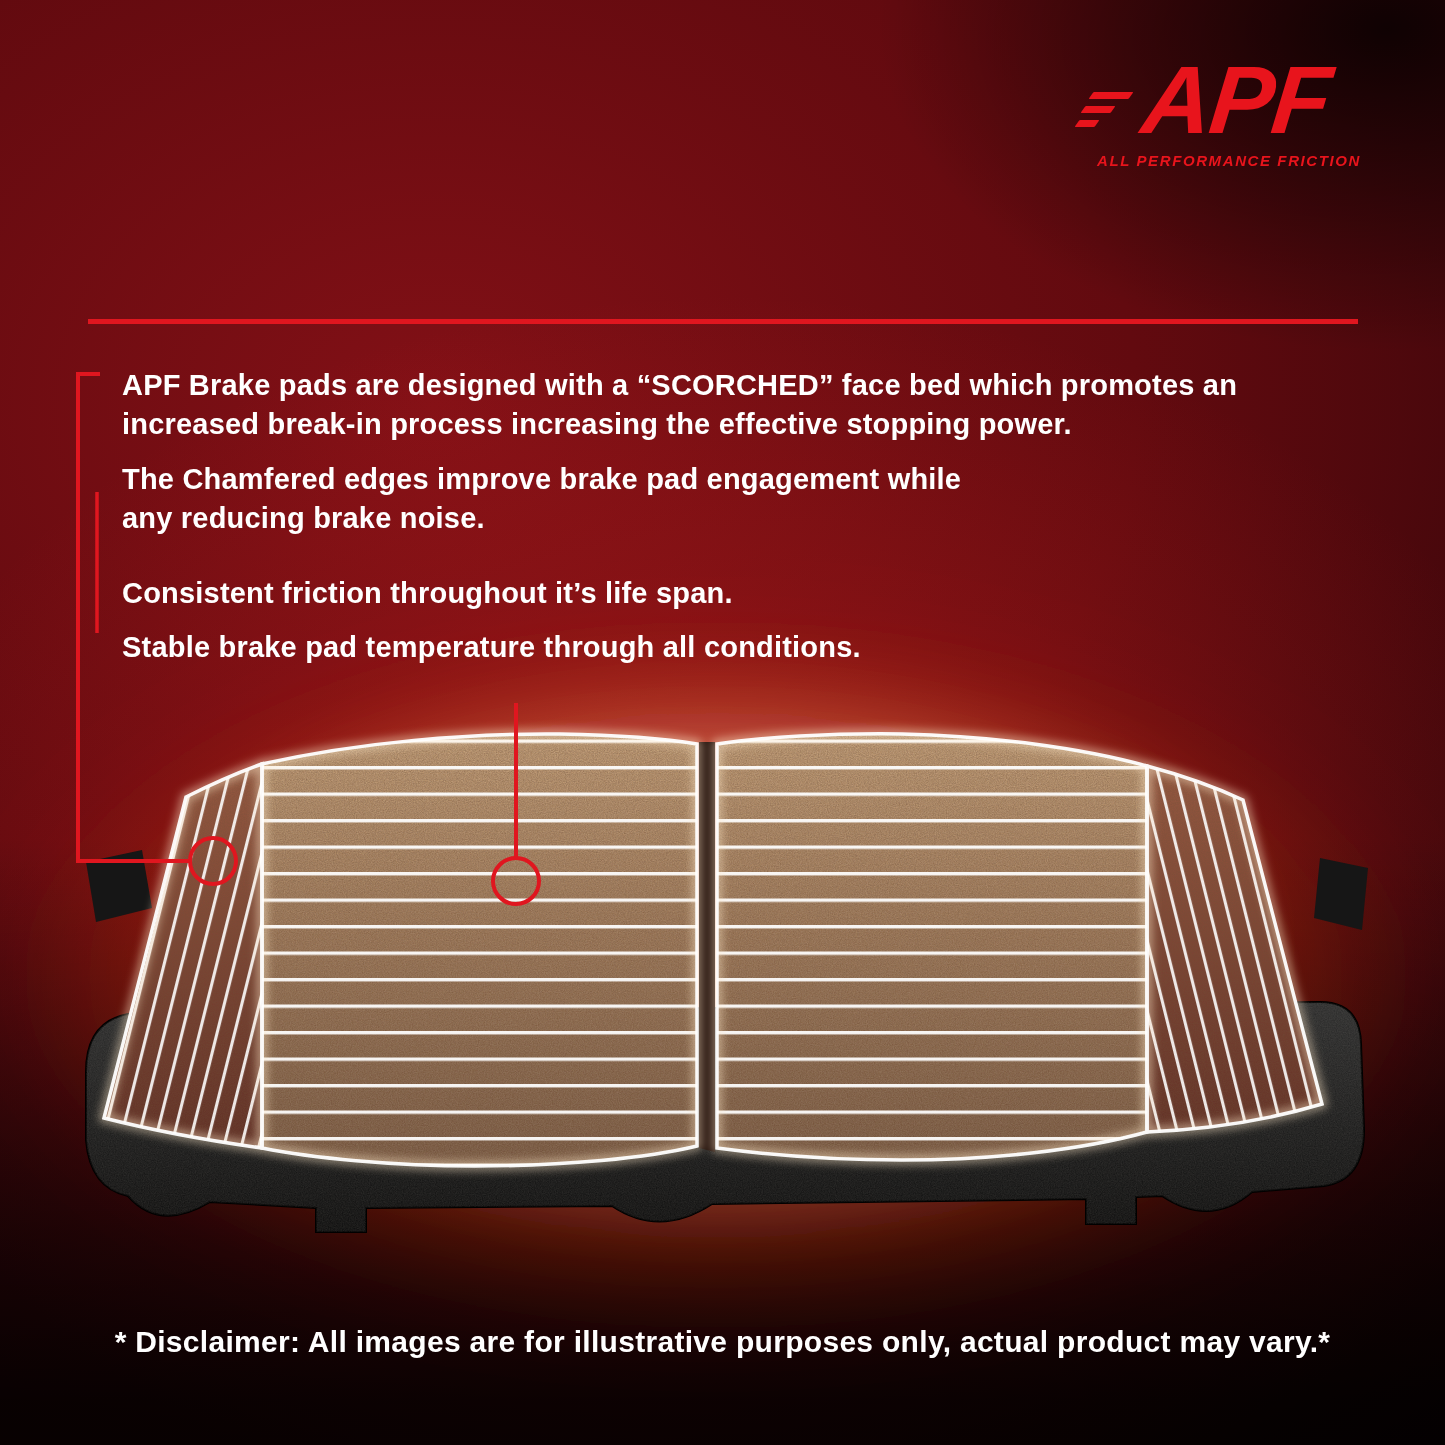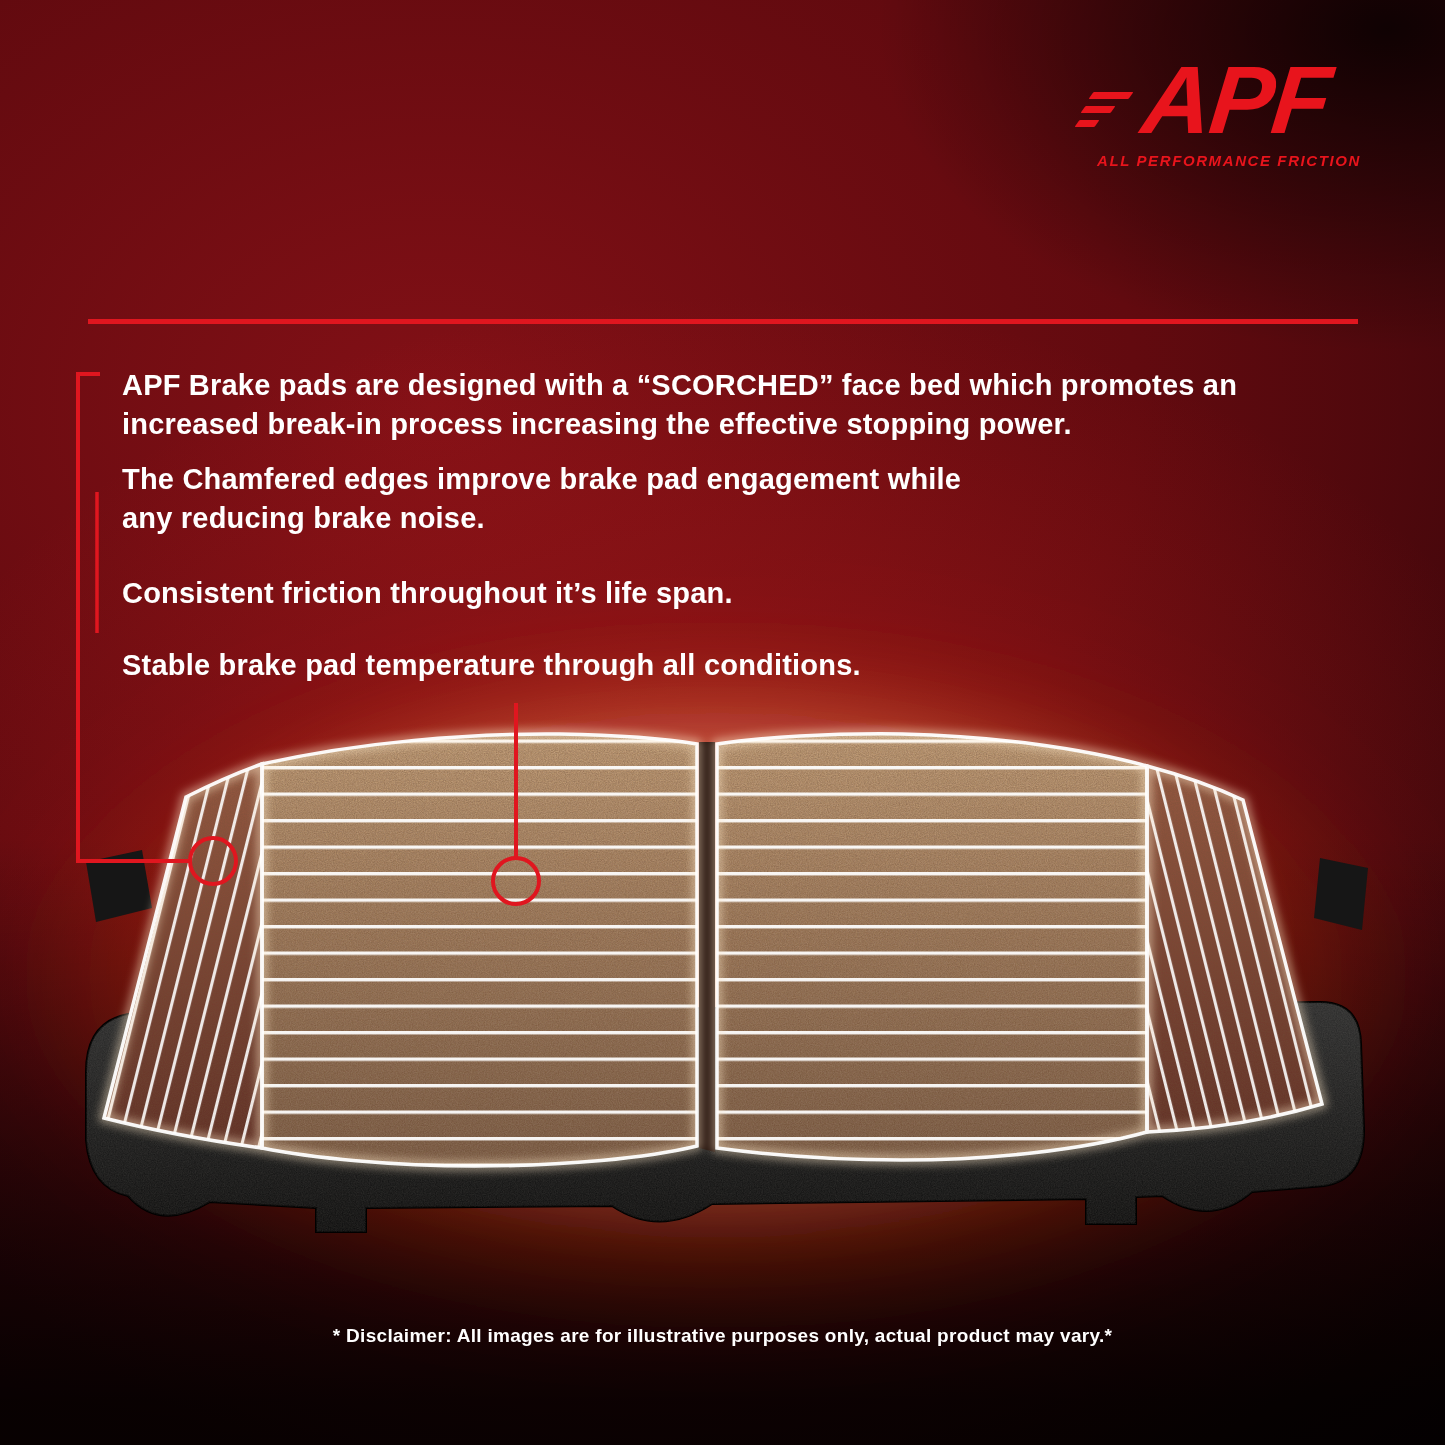--- a/index.html
+++ b/index.html
@@ -41,25 +41,25 @@
     font-size:101px;font-weight:bold;color:var(--title-color);
     letter-spacing:-1px;white-space:nowrap;line-height:1;
     -webkit-text-stroke:2.5px var(--title-color);
   }
   .rule{position:absolute;left:88px;top:319px;width:1270px;height:5px;background:var(--accent);}
 
   .features{position:absolute;left:122px;top:366px;width:1180px;color:#ffffff;}
   .f{margin:0;font-size:29px;line-height:1.33;font-weight:bold;letter-spacing:0.2px;}
   .f1{max-width:840px;margin-bottom:37px;}
   .f2{max-width:1155px;margin-bottom:17px;}
-  .f3{margin-bottom:33px;}
+  .f3{margin-bottom:15px;}
 
   .disclaimer{
     position:absolute;left:0;right:0;top:1325px;text-align:center;
-    font-size:19px;font-weight:bold;color:#ffffff;letter-spacing:0.3px;
+    font-size:30px;font-weight:bold;color:#ffffff;letter-spacing:0.3px;
   }
 </style>
 </head>
 <body>
 
 <div class="canvas">
 
   <svg class="art" viewBox="0 0 1445 1445" aria-hidden="true">
     <defs>
       <linearGradient id="fric" x1="0" y1="730" x2="0" y2="1170" gradientUnits="userSpaceOnUse">

